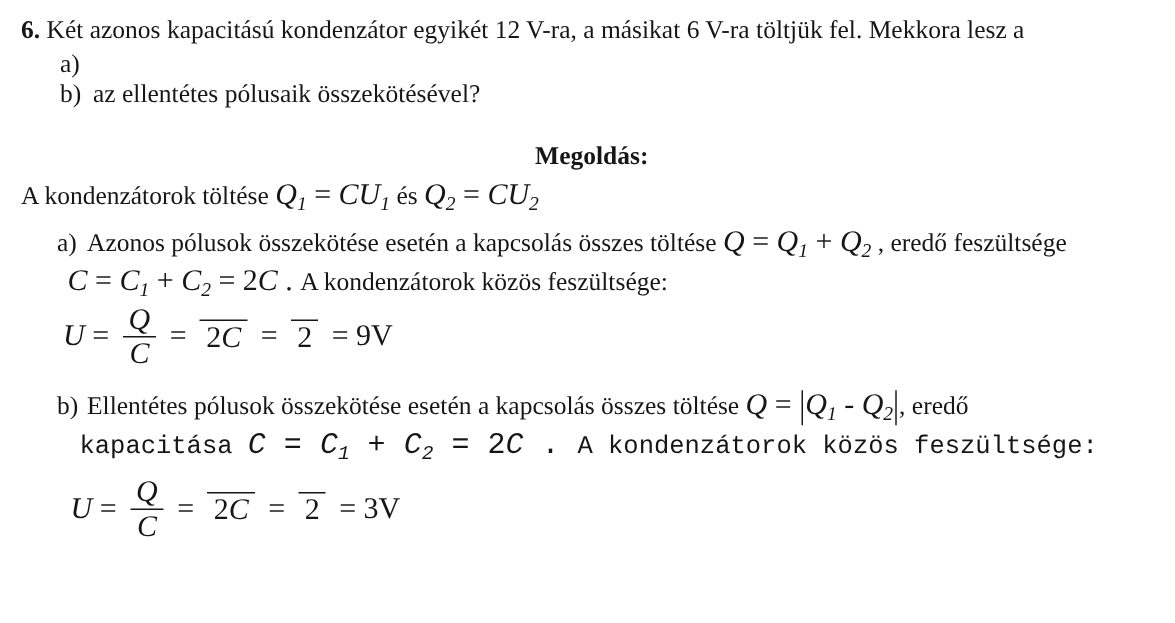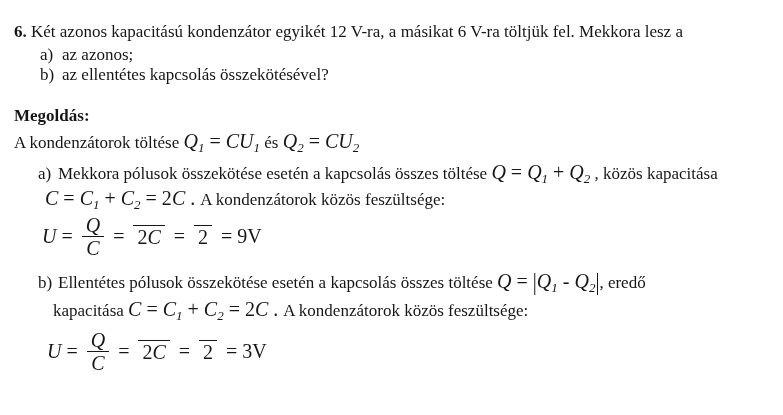--- a/index.html
+++ b/index.html
@@ -3,47 +3,47 @@
 <meta charset="utf-8">
 <style>
   html, body { margin: 0; padding: 0; }
   body {
     width: 783px; height: 415px;
     background: #ffffff;
     color: #161616;
     font-family: "Liberation Serif", serif;
     overflow: hidden;
   }
-  .doc { padding: 9px 8px 0 14px; font-size: 17px; line-height: 22px; margin-top: 12px; }
+  .doc { padding: 9px 8px 0 14px; font-size: 17px; line-height: 22px; }
   .bold { font-weight: bold; }
   .pre { white-space: pre; }
 
   
   .math { white-space: pre; font-size: 20px; line-height: 1; }
   .tk-it { font-style: italic; }
   .tk-rm { font-style: normal; }
   .tk-sub { font-style: italic; font-size: 13px; vertical-align: -4px; }
   .tk-bar { display: inline-block; transform: scaleY(1.28); transform-origin: center; font-style: normal; }
 
   
   .options { margin: 2px 0 0 26px; line-height: 19.5px; }
   .opt { display: flex; }
   .opt-marker { width: 22px; flex: none; }
 
-  .heading { margin-top: 21px; }
+  .heading { margin-top: 21px; text-align: center; }
   .charges { margin-top: 3px; line-height: 25px; }
 
   
   .part-a { margin-top: 6px; }
   .part-b { margin-top: 12px; }
   .part-line1 { display: flex; margin-left: 24px; line-height: 26px; }
   .part-line1 .opt-marker { width: 20px; }
   .subline { line-height: 23px; margin-top: 1px; }
   .subline-a { margin-left: 31px; }
-  .subline-b { margin-left: 39px; margin-top: 3px; }
+  .subline-b { margin-left: 39px; margin-top: 3px; font-family: Liberation Mono, monospace; }
 
   
   .formula { display: flex; align-items: center; font-size: 20px; }
   .formula-a { margin: 3px 0 0 28px; }
   .formula-b { margin: 7px 0 0 33px; }
   .frac { display: inline-block; text-align: center; margin: 0 4px; line-height: 22px; }
   .fnum { display: block; padding: 1px 4px 1px; }
   .fden { display: block; border-top: 1px solid #161616; padding: 1px 4px 0; }
 </style>
 </head>
@@ -52,36 +52,35 @@
 <div class="doc">
 
   <div>
     <div><span class="bold">6.</span>
       <span>Két azonos kapacitású kondenzátor egyikét 12 V-ra, a másikat 6 V-ra töltjük fel. Mekkora lesz a</span></div>
   </div>
 
   <div class="options">
     <div class="opt">
       <span class="opt-marker">a)</span>
-      <span>az azonos;</span>
     </div>
     <div class="opt">
       <span class="opt-marker">b)</span>
-      <span>az ellentétes kapcsolás összekötésével?</span>
+      <span>az ellentétes pólusaik összekötésével?</span>
     </div>
   </div>
 
   <div class="heading bold">Megoldás:</div>
 
   <div class="charges"><span class="pre">A kondenzátorok töltése </span><span class="math"><span class="tk-it">Q</span><span class="tk-sub">1</span><span class="tk-rm"> = </span><span class="tk-it">CU</span><span class="tk-sub">1</span></span><span class="pre"> és </span><span class="math"><span class="tk-it">Q</span><span class="tk-sub">2</span><span class="tk-rm"> = </span><span class="tk-it">CU</span><span class="tk-sub">2</span></span></div>
 
   <div class="part-a">
     <div class="part-line1">
       <span class="opt-marker">a)</span>
-      <span><span class="pre">Mekkora pólusok összekötése esetén a kapcsolás összes töltése </span><span class="math"><span class="tk-it">Q</span><span class="tk-rm"> = </span><span class="tk-it">Q</span><span class="tk-sub">1</span><span class="tk-rm"> + </span><span class="tk-it">Q</span><span class="tk-sub">2</span></span><span class="pre"> , közös kapacitása</span></span>
+      <span><span class="pre">Azonos pólusok összekötése esetén a kapcsolás összes töltése </span><span class="math"><span class="tk-it">Q</span><span class="tk-rm"> = </span><span class="tk-it">Q</span><span class="tk-sub">1</span><span class="tk-rm"> + </span><span class="tk-it">Q</span><span class="tk-sub">2</span></span><span class="pre"> , eredő feszültsége</span></span>
     </div>
     <div class="subline subline-a"><span class="math"><span class="tk-it">C</span><span class="tk-rm"> = </span><span class="tk-it">C</span><span class="tk-sub">1</span><span class="tk-rm"> + </span><span class="tk-it">C</span><span class="tk-sub">2</span><span class="tk-rm"> = 2</span><span class="tk-it">C</span><span class="tk-rm"> . </span></span><span class="pre">A kondenzátorok közös feszültsége:</span></div>
     <div class="formula formula-a">
       <span class="math"><span class="tk-it">U</span><span class="tk-rm"> = </span></span>
       <span class="frac">
           <span class="fnum math"><span class="tk-it">Q</span></span>
           <span class="fden math"><span class="tk-it">C</span></span>
         </span>
       <span class="math"><span class="tk-rm"> = </span></span>
       <span class="frac">

